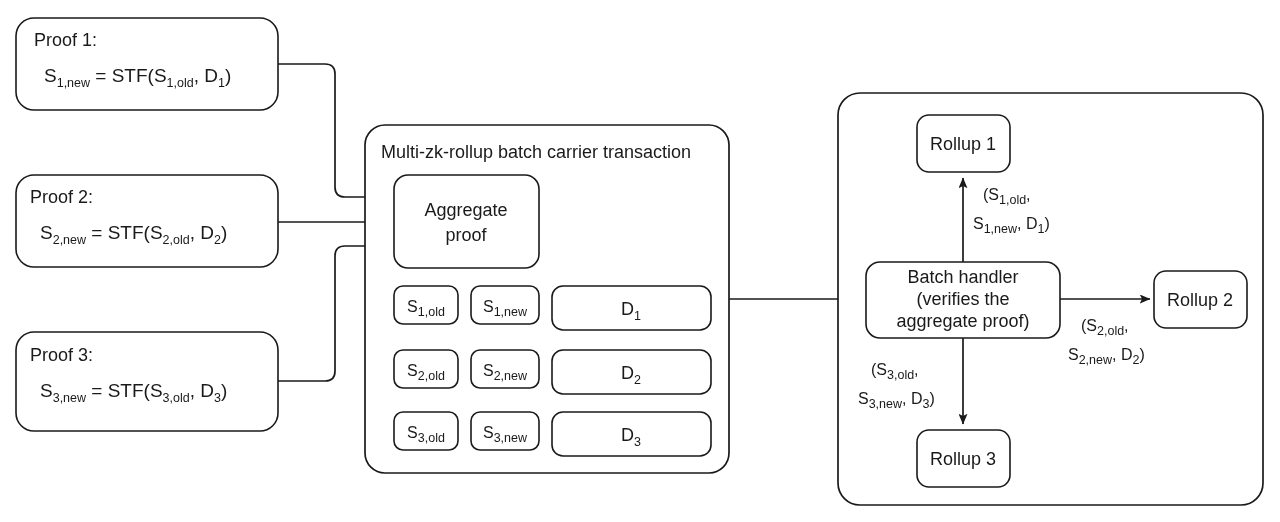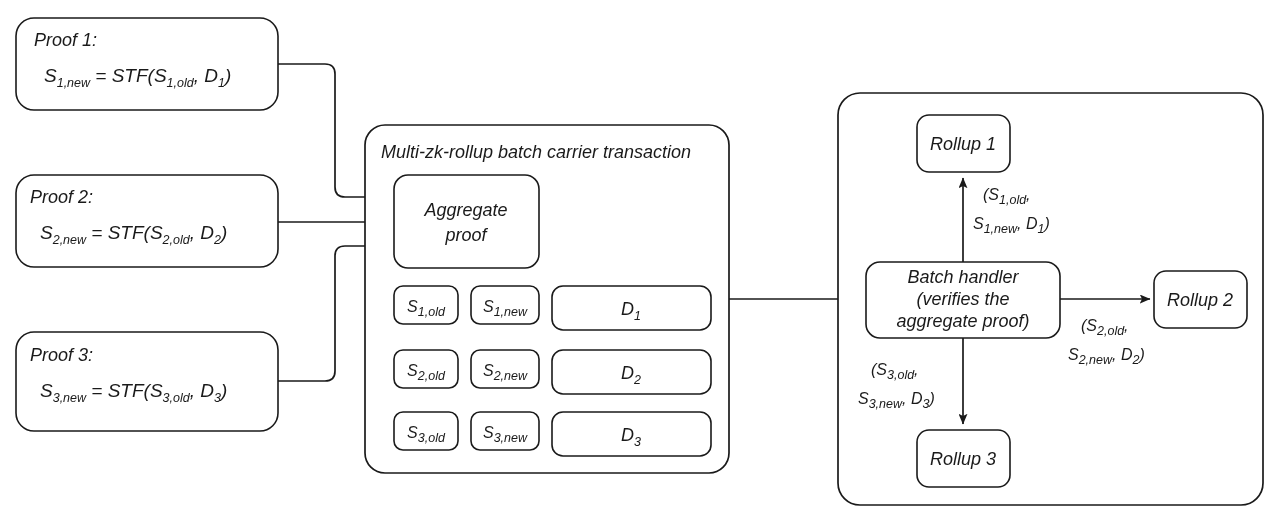--- a/index.html
+++ b/index.html
@@ -10,21 +10,20 @@
   body {
     width: 1280px;
     height: 522px;
     font-family: "Liberation Sans", sans-serif;
     overflow: hidden;
   }
   #diagram {
     position: relative;
     width: 1280px;
     height: 522px;
-    font-style: italic;
   }
   svg.canvas {
     position: absolute;
     top: 0;
     left: 0;
     width: 1280px;
     height: 522px;
   }
   .shape {
     fill: #ffffff;

